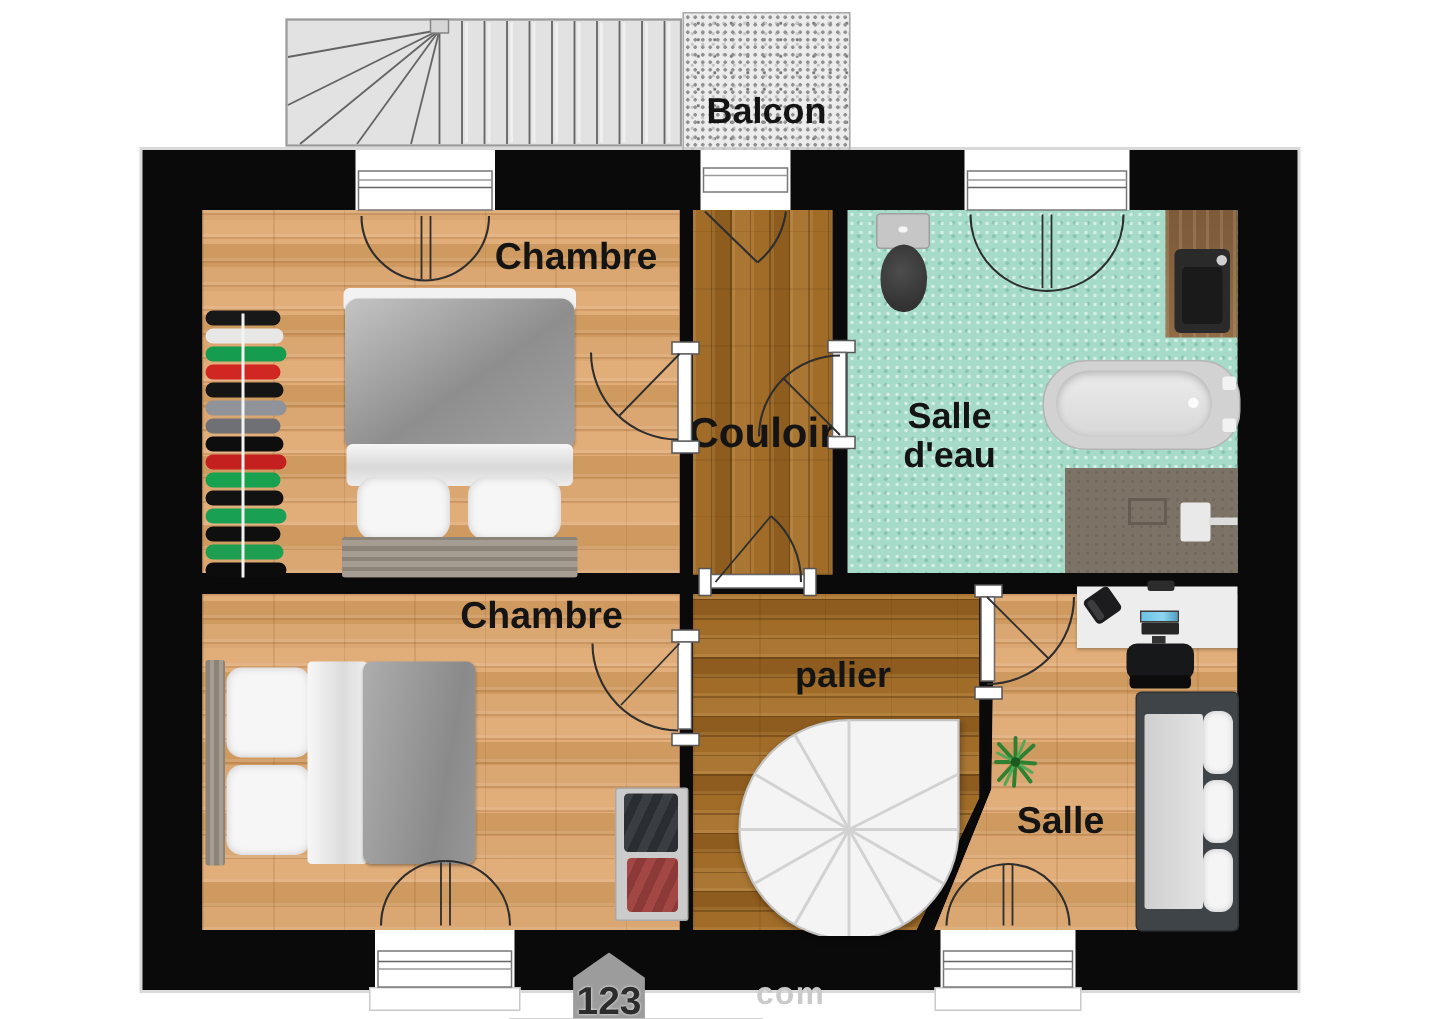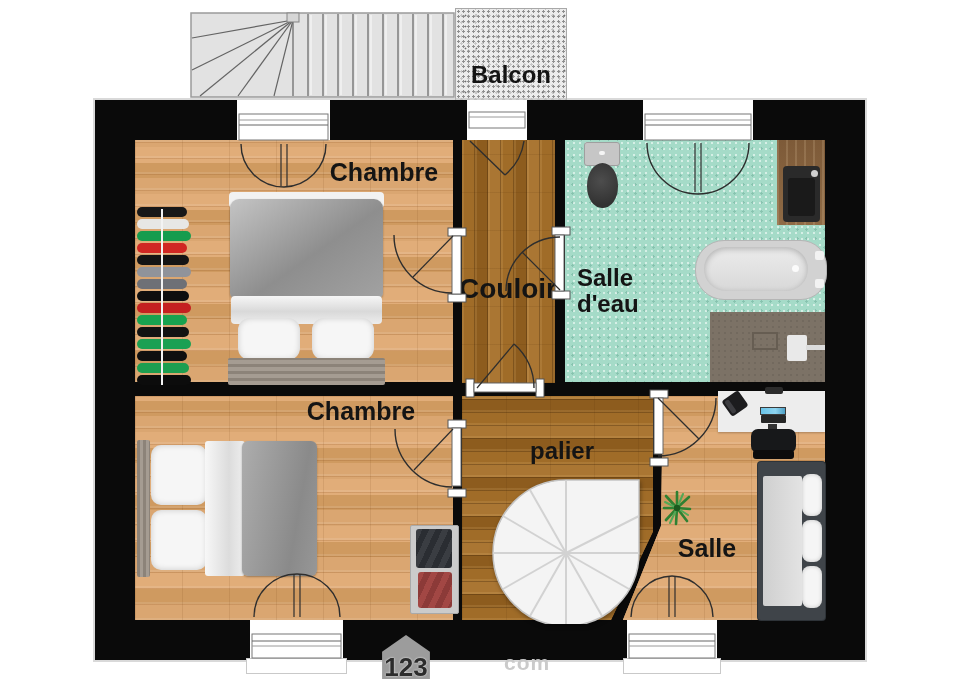--- a/index.html
+++ b/index.html
@@ -62,21 +62,21 @@
   .f-bureau{left:610px;top:396px;width:215px;height:224px;
     clip-path:polygon(24.6% 0,100% 0,100% 100%,6% 100%,23.7% 58%);}
 
   
   .wgap{position:absolute;background:#fff;}
   .sill{position:absolute;background:#fff;border:1px solid #c9c9c9;}
 
   
   .room-label{position:absolute;font-weight:bold;color:#141414;z-index:30;
     transform:translate(-50%,-50%);white-space:nowrap;}
-  .lbl-2line{white-space:normal;line-height:1.08;}
+  .lbl-2line{white-space:normal;text-align:center;line-height:1.08;}
 
   
   .furn{position:absolute;z-index:10;}
 
   
   .rack{left:137px;top:207px;width:54px;height:178px;}
   .rack-rail{position:absolute;left:24px;top:2px;width:2px;height:176px;background:#f3f3f3;z-index:2;}
   .cloth{height:10px;margin-bottom:2px;border-radius:6px;}
 
   

